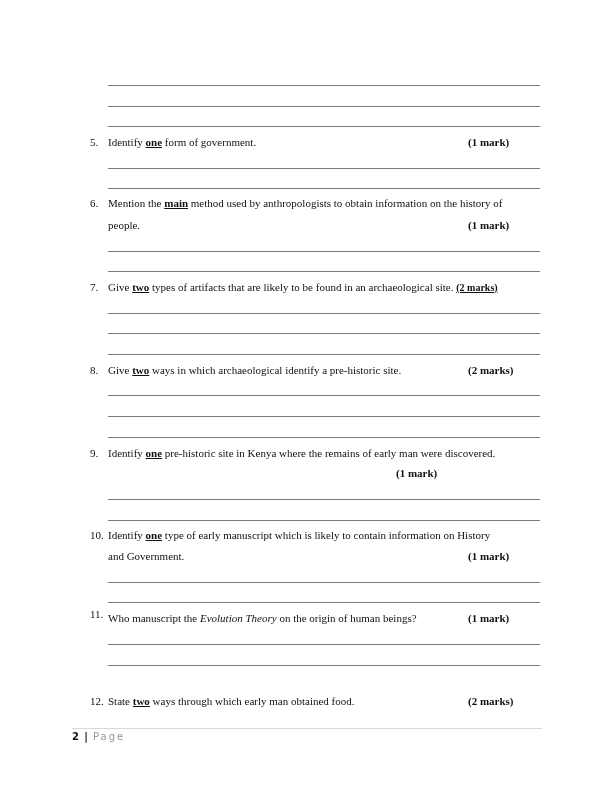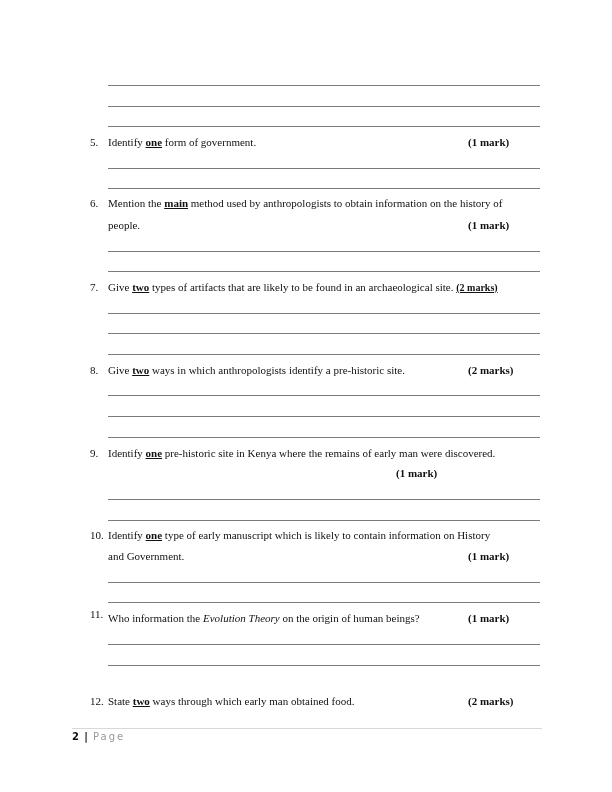--- a/index.html
+++ b/index.html
@@ -45,21 +45,21 @@
 <div>
   <span class="num" style="top:280px">7.</span>
   <span class="txt" style="top:280px"><span>Give </span><b>two</b><span> types of artifacts that are likely to be found in an archaeological site.</span> <b style="font-size:10px">(2 marks)</b></span>
 </div>
 <div class="line" style="top:313px"></div>
 <div class="line" style="top:333px"></div>
 <div class="line" style="top:354px"></div>
 
 <div>
   <span class="num" style="top:363px">8.</span>
-  <span class="txt" style="top:363px"><span>Give </span><b>two</b><span> ways in which anthropologists identify a pre-historic site.</span></span>
+  <span class="txt" style="top:363px"><span>Give </span><b>two</b><span> ways in which archaeological identify a pre-historic site.</span></span>
   <span class="mark" style="top:363px; left:468px">(2 marks)</span>
 </div>
 <div class="line" style="top:395px"></div>
 <div class="line" style="top:416px"></div>
 <div class="line" style="top:437px"></div>
 
 <div>
   <span class="num" style="top:446px">9.</span>
   <span class="txt" style="top:446px"><span>Identify </span><b>one</b><span> pre-historic site in Kenya where the remains of early man were discovered.</span></span>
   <span class="mark" style="top:466px; left:396px">(1 mark)</span>
@@ -71,21 +71,21 @@
   <span class="num" style="top:528px; font-weight:normal">10.</span>
   <span class="txt" style="top:528px"><span>Identify </span><b>one</b><span> type of early manuscript which is likely to contain information on History</span></span>
   <span class="txt" style="top:549px">and Government.</span>
   <span class="mark" style="top:549px; left:468px">(1 mark)</span>
 </div>
 <div class="line" style="top:582px"></div>
 <div class="line" style="top:602px"></div>
 
 <div>
   <span class="num" style="top:607px">11.</span>
-  <span class="txt" style="top:611px"><span>Who information the </span><i>Evolution Theory</i><span> on the origin of human beings?</span></span>
+  <span class="txt" style="top:611px"><span>Who manuscript the </span><i>Evolution Theory</i><span> on the origin of human beings?</span></span>
   <span class="mark" style="top:611px; left:468px">(1 mark)</span>
 </div>
 <div class="line" style="top:644px"></div>
 <div class="line" style="top:665px"></div>
 
 <div>
   <span class="num" style="top:694px">12.</span>
   <span class="txt" style="top:694px"><span>State </span><b>two</b><span> ways through which early man obtained food.</span></span>
   <span class="mark" style="top:694px; left:468px">(2 marks)</span>
 </div>

